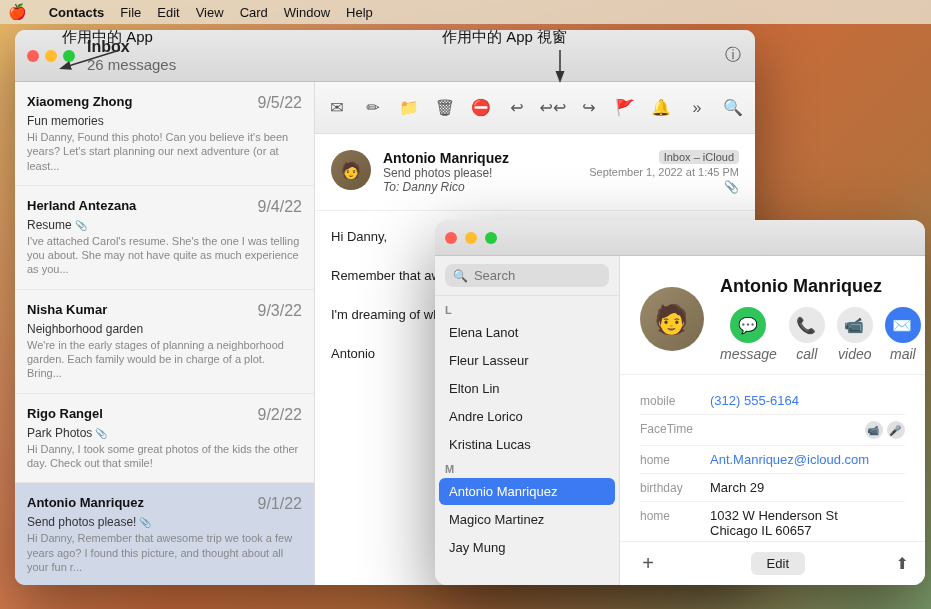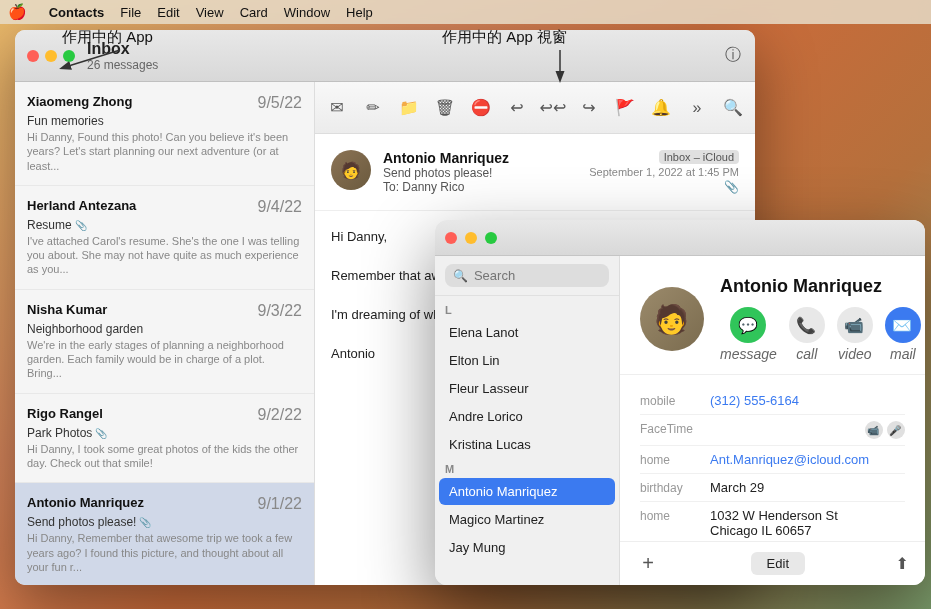--- a/index.html
+++ b/index.html
@@ -79,21 +79,21 @@
     .tl-red { background: #ff5f57; }
     .tl-yellow { background: #ffbd2e; }
     .tl-green { background: #28ca41; }
 
     .inbox-label {
       display: flex;
       flex-direction: column;
       margin-right: auto;
     }
     .inbox-title { font-size: 16px; font-weight: 600; color: #222; }
-    .inbox-count { font-size: 12px; color: #666; }
+    .inbox-count { font-size: 15px; color: #666; }
 
     .mail-toolbar-icons {
       display: flex;
       gap: 16px;
       align-items: center;
     }
     .toolbar-icon {
       width: 20px;
       height: 20px;
       display: flex;
@@ -174,21 +174,21 @@
     .sender-avatar {
       width: 40px; height: 40px;
       border-radius: 50%;
       background: linear-gradient(135deg, #8b7355, #6b5a3e);
       display: flex; align-items: center; justify-content: center;
       color: white; font-size: 16px; flex-shrink: 0;
     }
     .message-meta { flex: 1; }
     .message-sender-name { font-size: 14px; font-weight: 600; color: #111; }
     .message-subject { font-size: 12px; color: #555; }
-    .message-to { font-size: 12px; color: #555; }
+    .message-to { font-size: 12px; color: #555; font-style: italic; }
     .message-date-info {
       font-size: 11px; color: #888;
       text-align: right;
       display: flex; flex-direction: column; align-items: flex-end; gap: 2px;
     }
     .inbox-badge {
       background: #e0e0e0;
       border-radius: 4px;
       padding: 1px 5px;
       font-size: 11px; color: #555;
@@ -599,22 +599,22 @@
           <span class="search-box-icon">🔍</span>
           <input type="text" placeholder="Search" style="">
         </div>
       </div>
 
       <div class="contacts-list-scroll">
 
         <div class="contacts-group-label">L</div>
         <div id="contacts-L">
             <div class="contact-list-item">Elena Lanot</div>
+            <div class="contact-list-item">Fleur Lasseur</div>
             <div class="contact-list-item">Elton Lin</div>
-            <div class="contact-list-item">Fleur Lasseur</div>
             <div class="contact-list-item">Andre Lorico</div>
             <div class="contact-list-item">Kristina Lucas</div>
           </div>
 
         <div class="contacts-group-label">M</div>
         <div id="contacts-M">
             <div class="contact-list-item selected">Antonio Manriquez</div>
             <div class="contact-list-item">Magico Martinez</div>
             <div class="contact-list-item">Jay Mung</div>
           </div>

